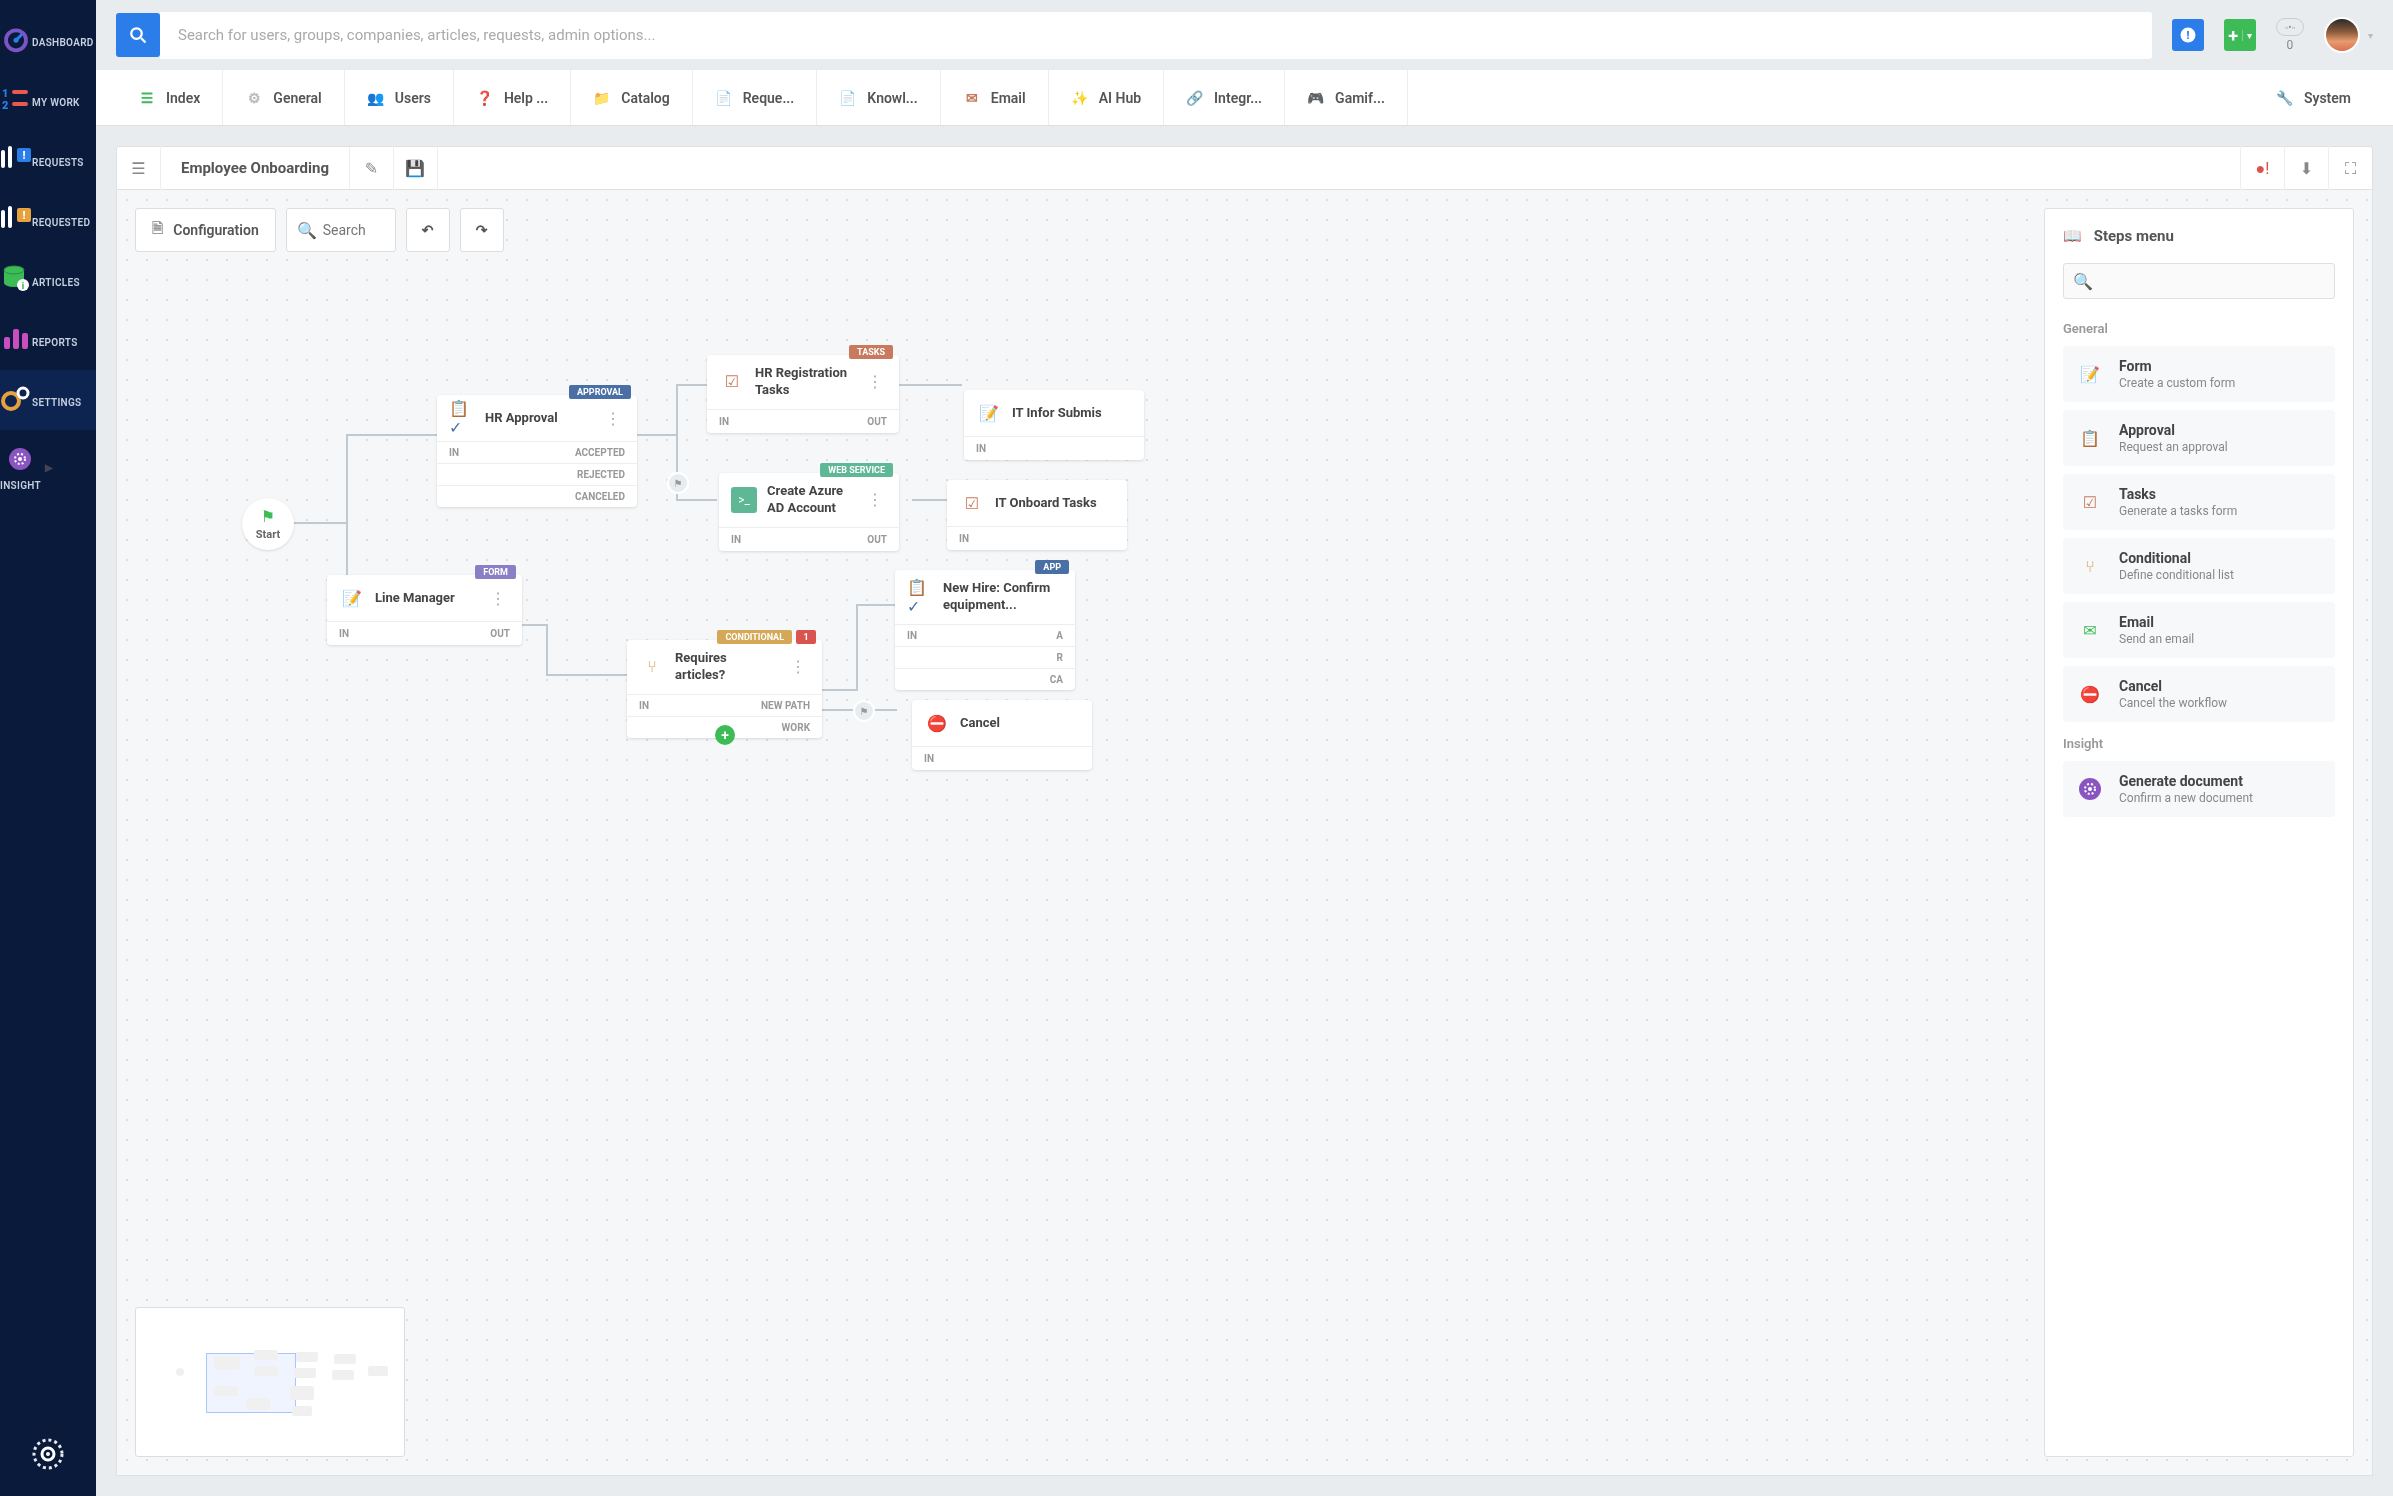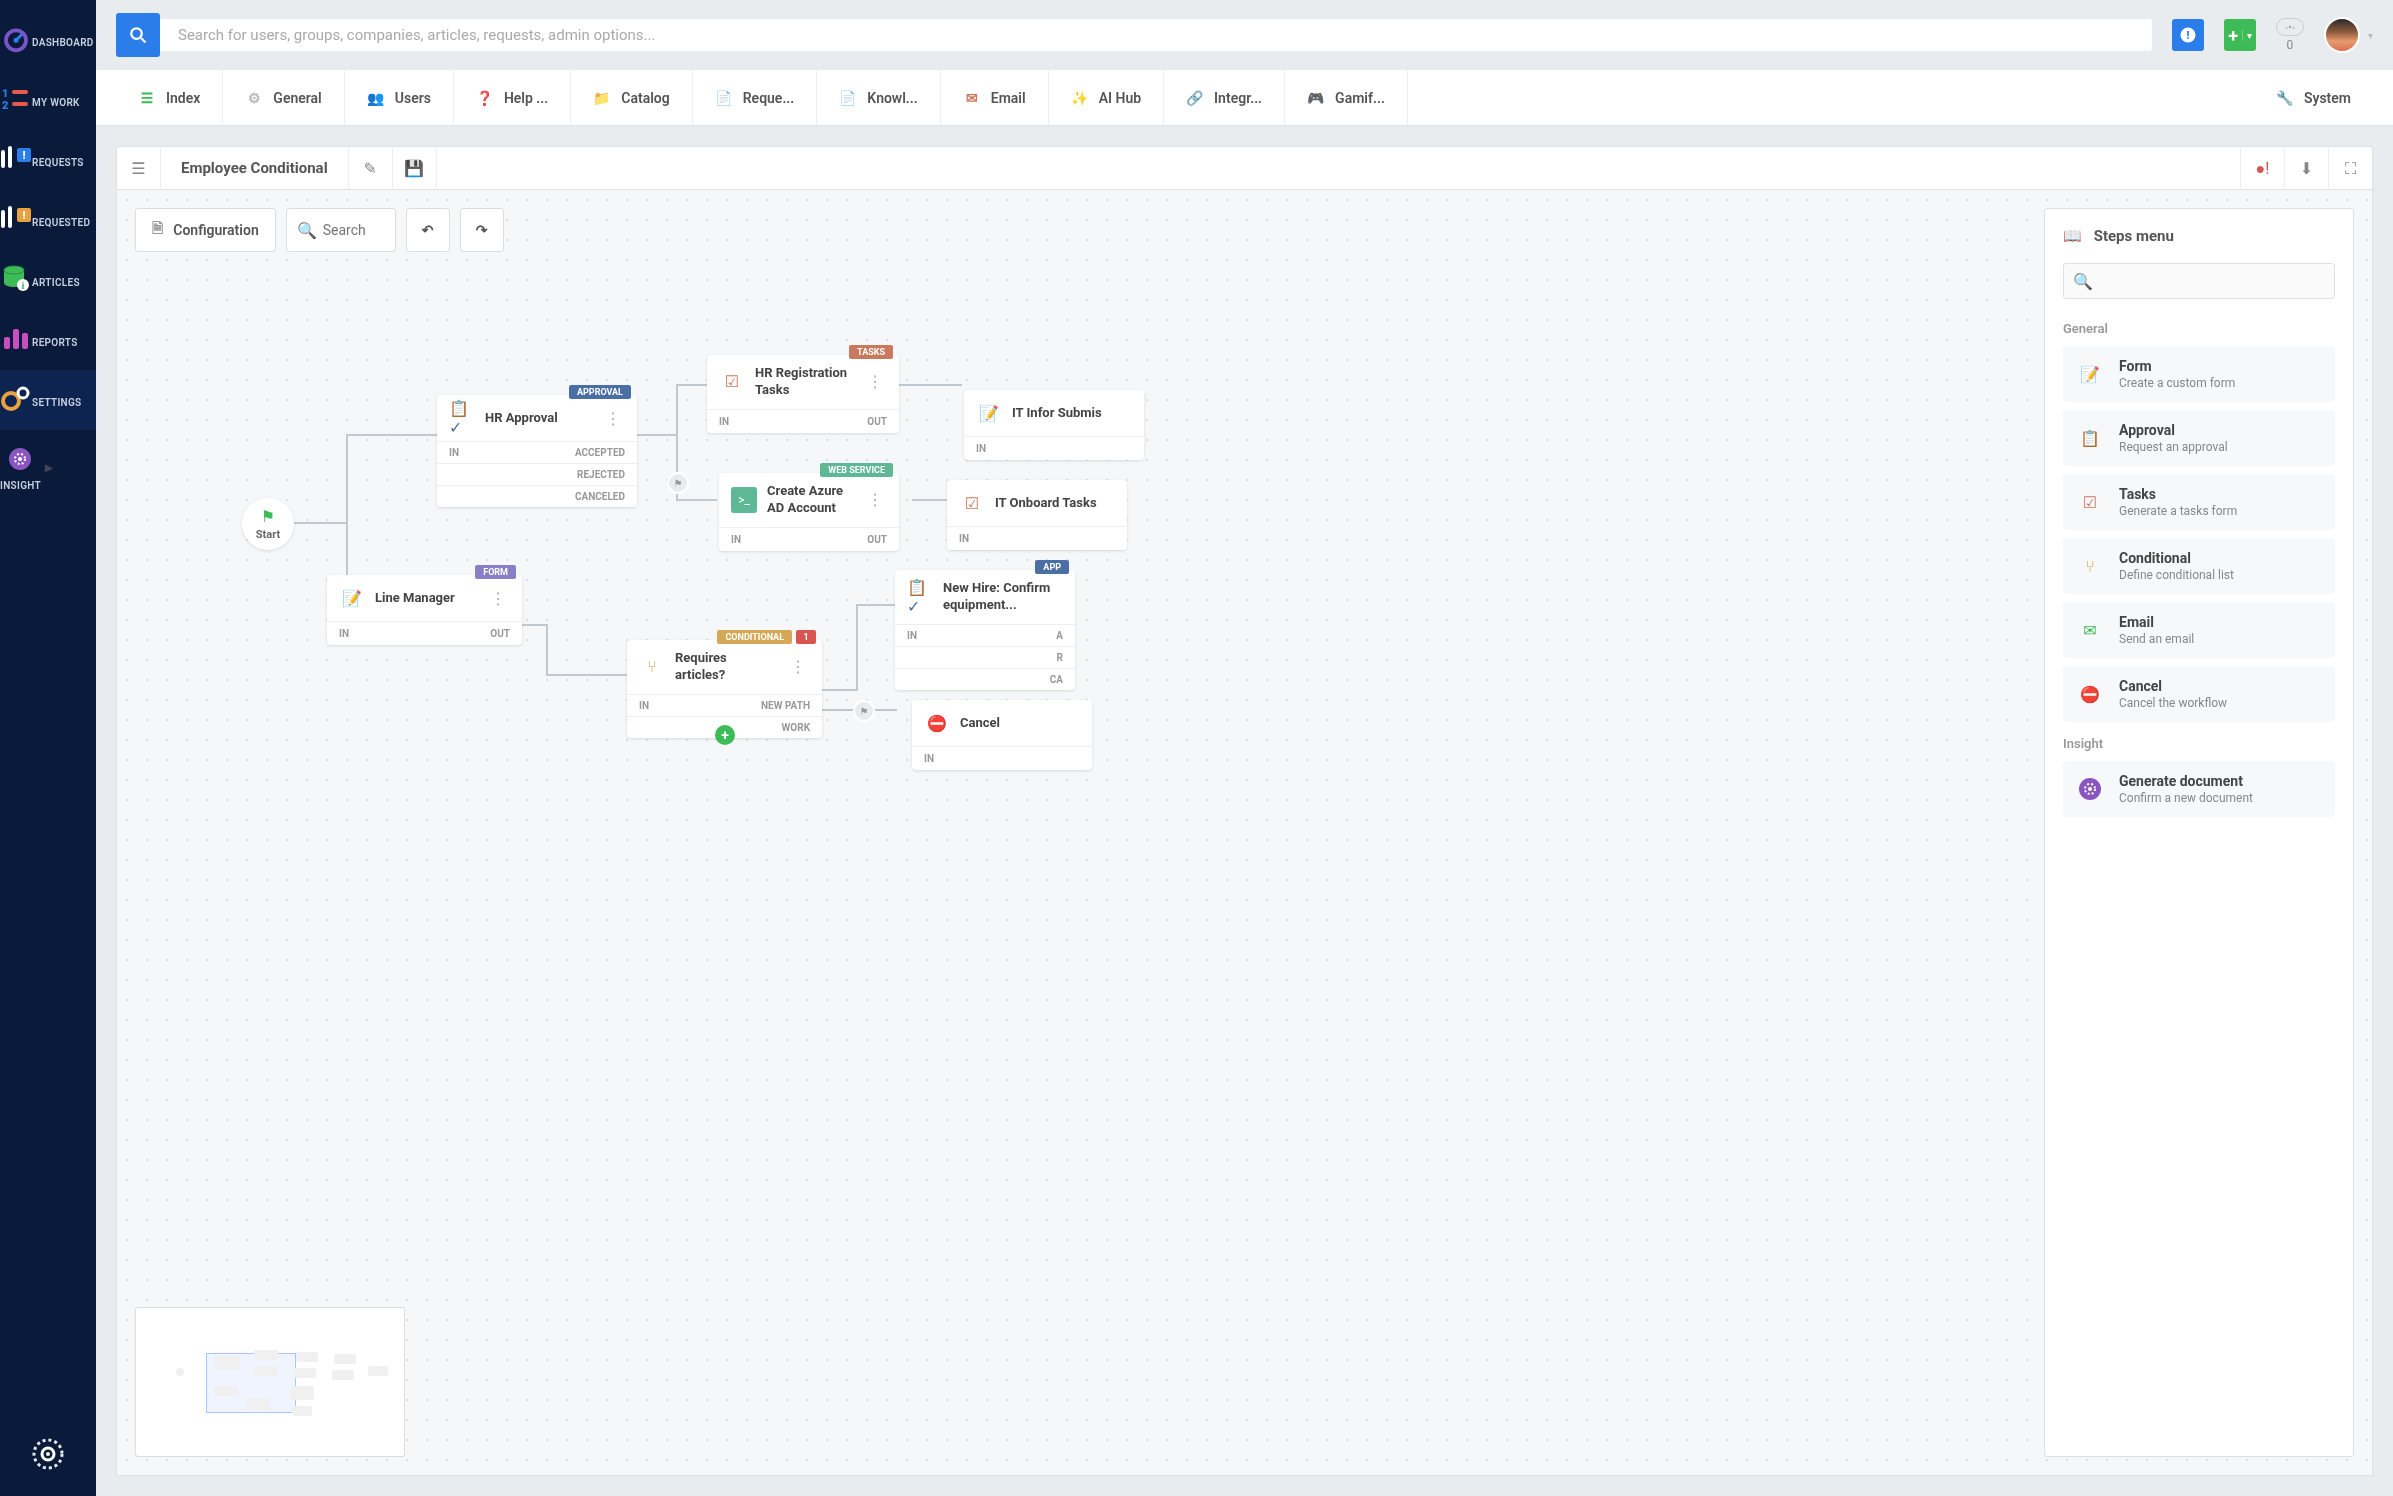--- a/index.html
+++ b/index.html
@@ -11,21 +11,21 @@
 .sidebar-item.active{background:#0e2450}
 .sidebar-item .si-icon{width:32px;height:30px;display:flex;align-items:center;justify-content:center;margin-bottom:6px;position:relative}
 .sidebar-item .si-label{letter-spacing:.3px}
 .sidebar-logo{margin-top:auto;margin-bottom:20px;color:#fff}
 
 .main{flex:1;display:flex;flex-direction:column;min-width:0}
 
 .topbar{height:70px;background:#e8ecef;display:flex;align-items:center;padding:0 20px;gap:20px}
 .search-wrap{display:flex;align-items:center;flex:1}
 .search-btn{width:44px;height:44px;background:#2b7de9;border-radius:3px;display:flex;align-items:center;justify-content:center;color:#fff;cursor:pointer}
-.search-input{flex:1;height:32px;border:none;background:#fff;padding:0 18px;font-size:15px;color:#333;border-radius:0 3px 3px 0}
+.search-input{flex:1;height:47px;border:none;background:#fff;padding:0 18px;font-size:15px;color:#333;border-radius:0 3px 3px 0}
 .search-input::placeholder{color:#aaa}
 .top-btn{width:32px;height:32px;border-radius:3px;display:flex;align-items:center;justify-content:center;cursor:pointer;color:#fff}
 .alert-btn{background:#2b7de9}
 .add-btn{background:#3dbb56;display:flex}
 .add-btn .plus{width:30px;display:flex;align-items:center;justify-content:center;font-size:18px;font-weight:700}
 .add-btn .caret{width:22px;display:flex;align-items:center;justify-content:center;border-left:1px solid rgba(255,255,255,.3);font-size:10px}
 .counter{display:flex;flex-direction:column;align-items:center;gap:2px;color:#888;font-size:12px}
 .counter-icon{width:28px;height:18px;border:1px solid #ccc;border-radius:9px;display:flex;align-items:center;justify-content:center;font-size:10px;color:#999}
 .avatar-wrap{display:flex;align-items:center;gap:8px}
 .avatar{width:36px;height:36px;border-radius:50%;background:linear-gradient(180deg,#2a2a2a 0%,#8b5a3c 40%,#e89b6e 70%,#d87050 100%);border:2px solid #fff}
@@ -275,21 +275,21 @@
         </div>
       <div class="tab">
           <span class="tab-icon" style="color:#bbb">🔧</span>
           <span>System</span>
         </div>
     </div>
 
     <div class="content">
       <div class="editor-header">
         <div class="eh-btn">☰</div>
-        <div class="eh-title">Employee Conditional</div>
+        <div class="eh-title">Employee Onboarding</div>
         <div class="eh-btn">✎</div>
         <div class="eh-btn" style="color:#ccc">💾</div>
         <div class="eh-right">
           <div class="eh-btn eh-alert">●!</div>
           <div class="eh-btn">⬇</div>
           <div class="eh-btn">⛶</div>
         </div>
       </div>
 
       <div class="canvas-wrap">

